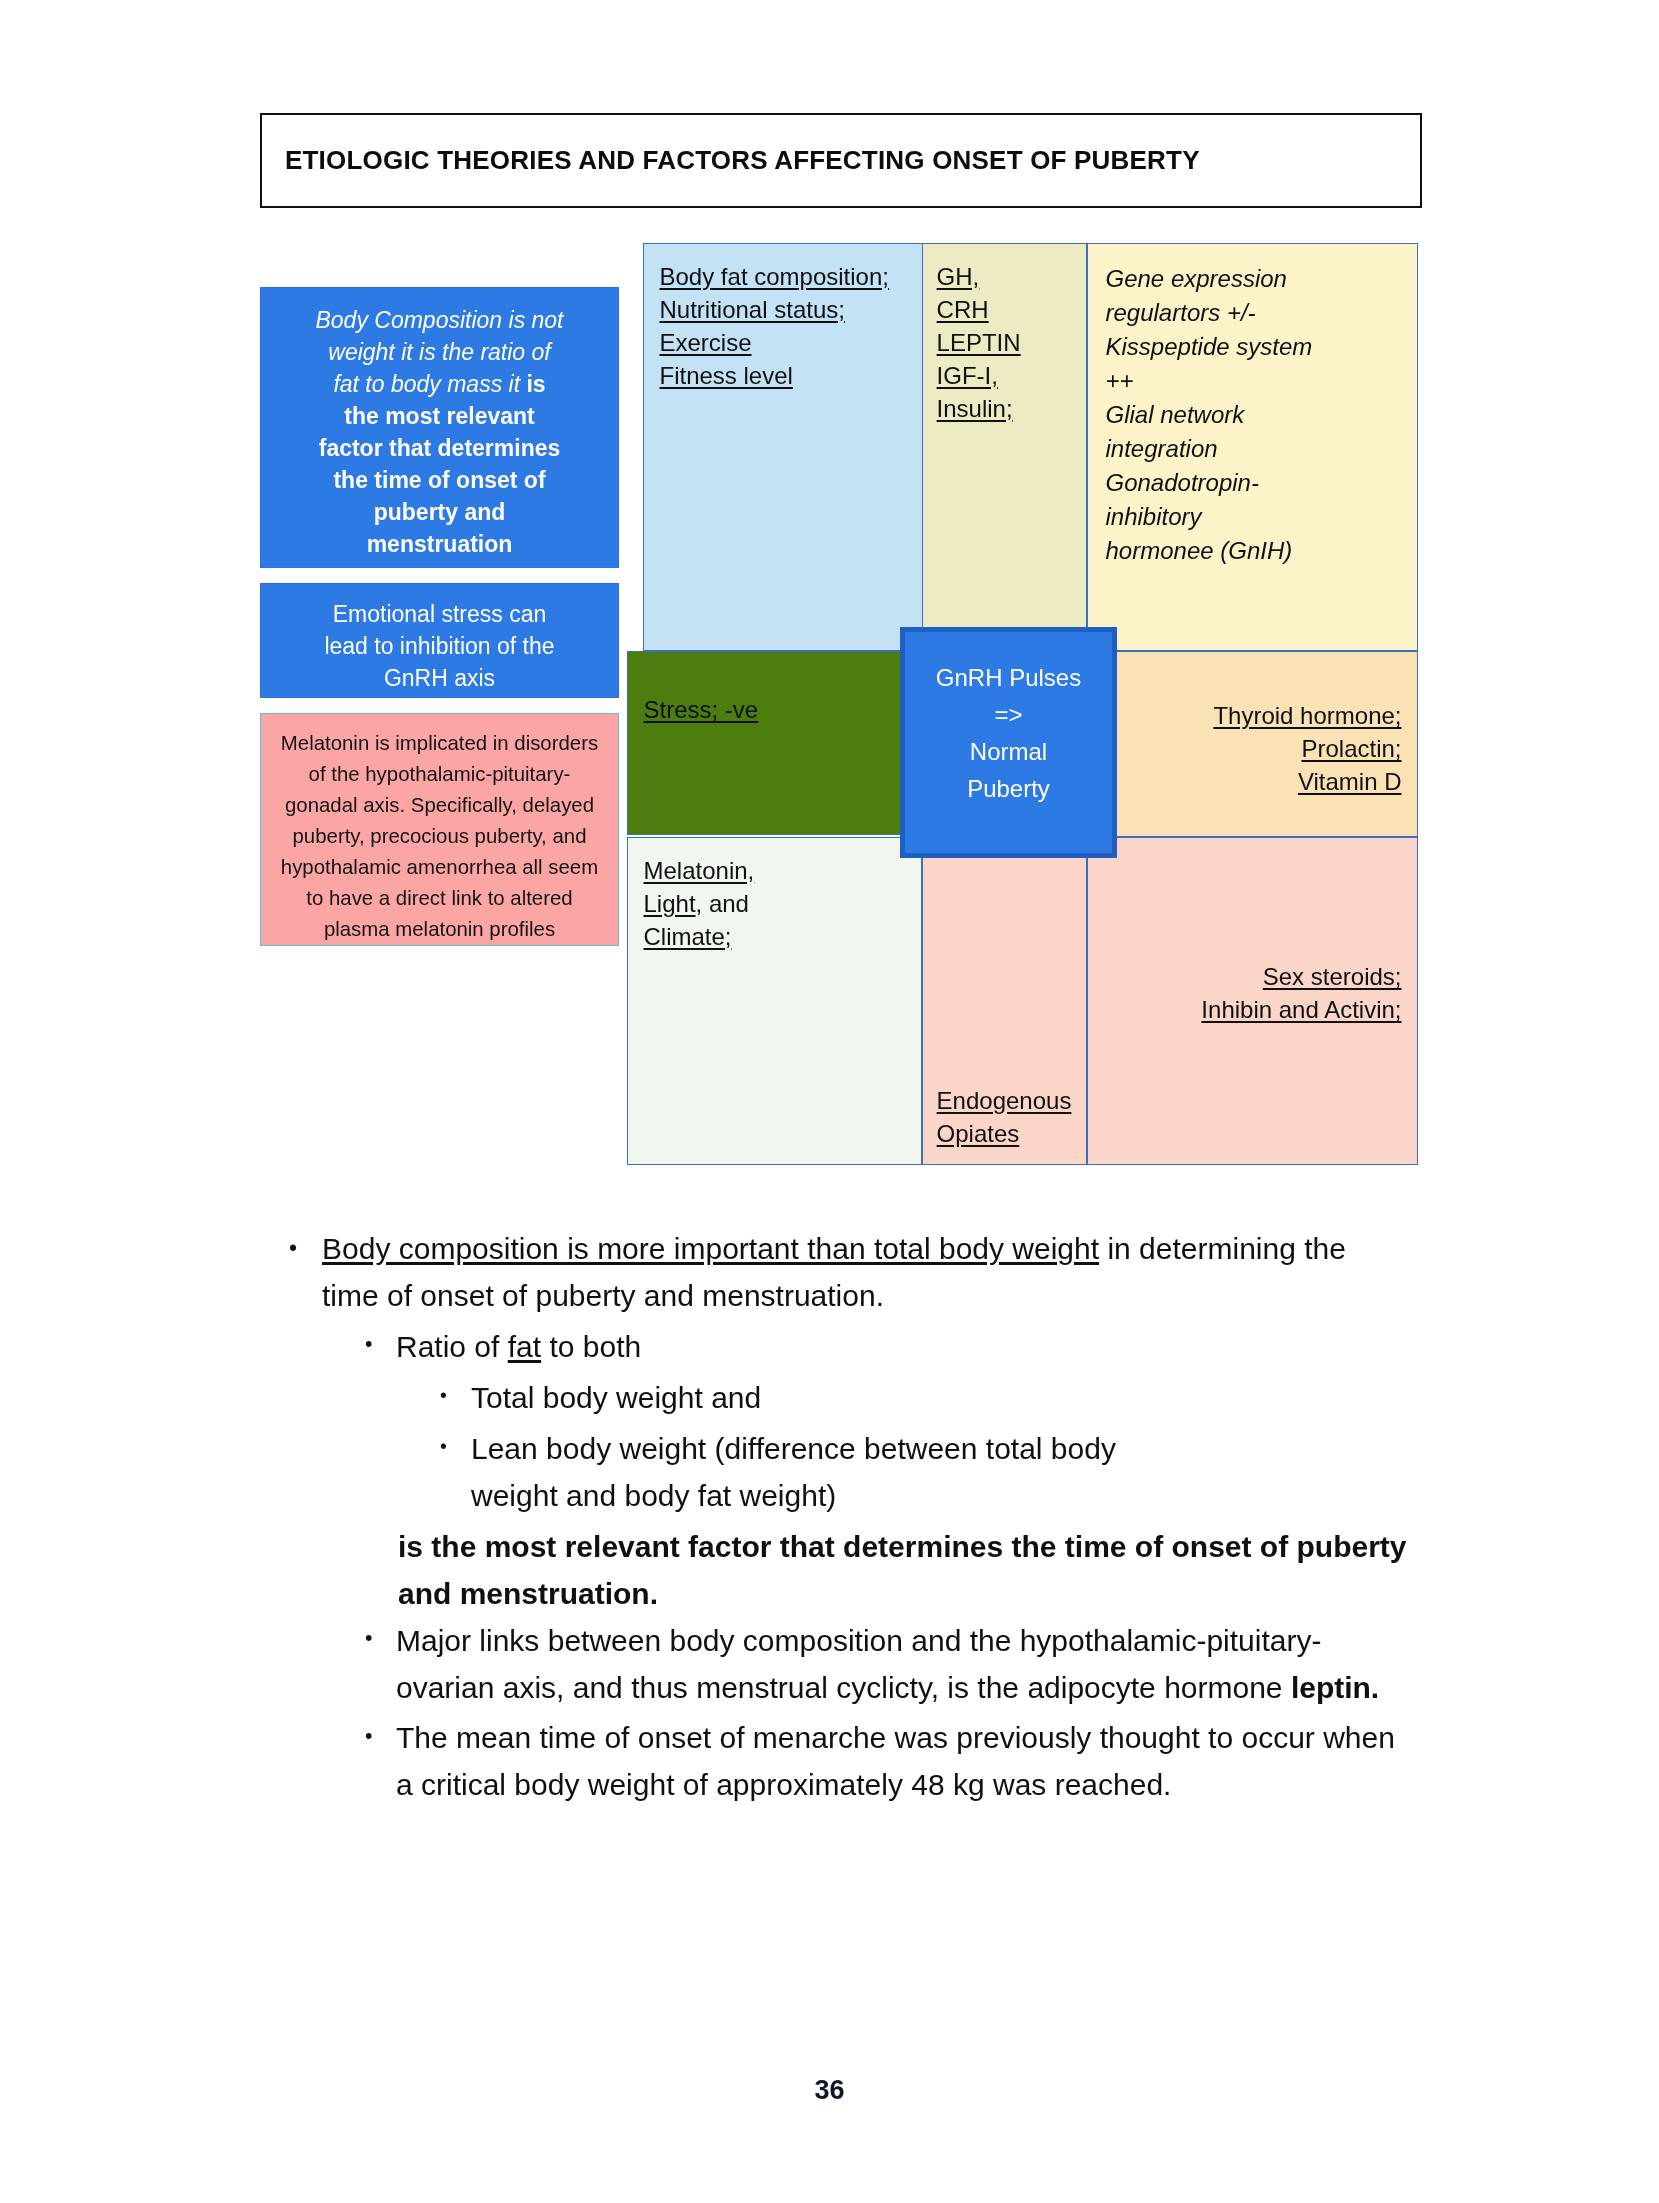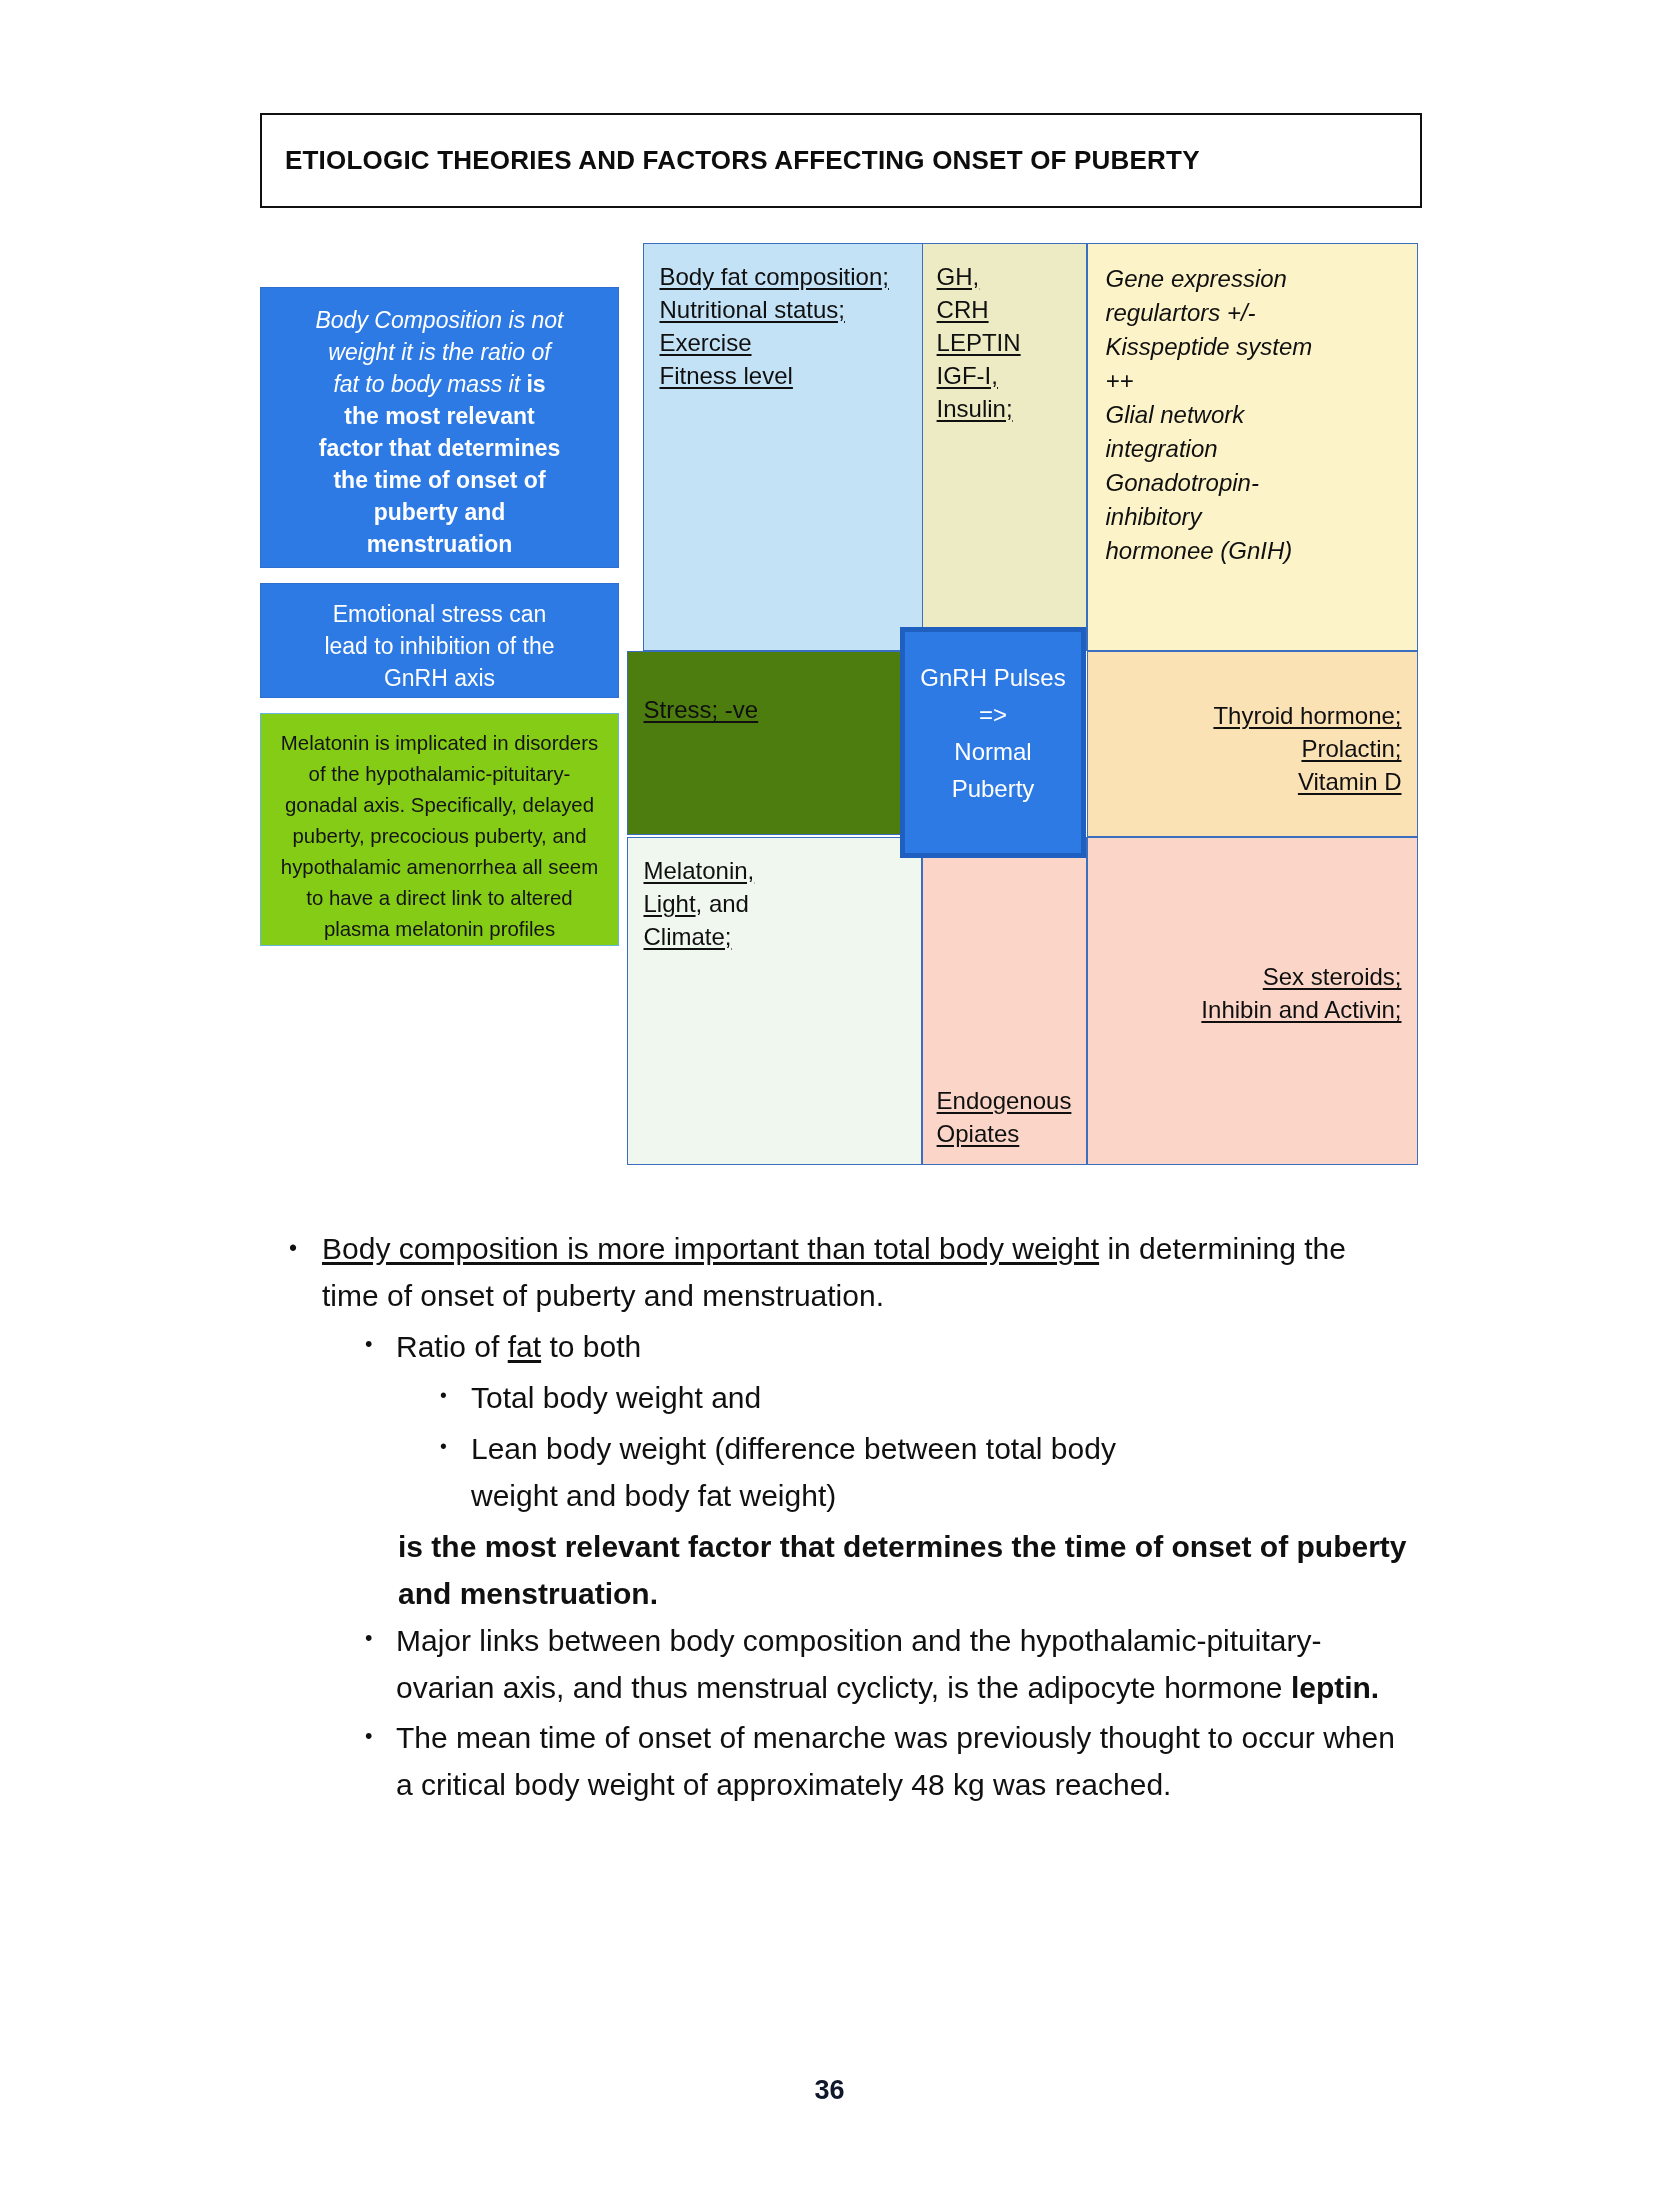--- a/index.html
+++ b/index.html
@@ -24,21 +24,21 @@
 
   
   .diagram{position:absolute;left:260px;top:243px;width:1158px;height:922px;}
 
   
   .callout{position:absolute;box-sizing:border-box;text-align:center;}
   .callout-blue{
     background:#2d7ae5;border:1.9px solid #2f6fd0;color:#ffffff;
   }
   .callout-lblue{
-    background:#84cc16;border:1.9px solid #62b9dd;color:#141414;
+    background:#fca5a5;border:1.9px solid #62b9dd;color:#141414;
   }
 
   #c-body{left:0px;top:44px;width:359px;height:281px;padding:15.5px 13.6px 0 13.6px;}
   #c-body .ln{font-size:23px;line-height:32px;}
   #c-body .it{font-style:italic;}
   #c-body .bd{font-weight:bold;}
 
   #c-stress{left:0px;top:340px;width:359px;height:115px;padding:13.6px 13.6px 0 13.6px;}
   #c-stress .ln{font-size:23px;line-height:32px;}
 
@@ -67,21 +67,21 @@
     background:#eff7ee;padding:15.5px 9.7px 0 15.5px;}
   #g-opi{left:662px;top:594px;width:165px;height:328px;
     background:#fbd5c8;padding:0 7.8px 0 13.6px;}
   #g-opi .txt{position:absolute;left:13.6px;bottom:13.6px;}
   #g-sex{left:827px;top:594px;width:331px;height:328px;
     background:#fbd5c8;padding:0 15.5px 0 13.6px;text-align:right;}
   #g-sex .txt{position:absolute;right:15.5px;top:122px;}
 
   
   #g-gnrh{
-    position:absolute;left:640px;top:384px;width:186px;height:231px;
+    position:absolute;left:640px;top:384px;width:217px;height:231px;
     background:#2d7ae5;border:5.8px solid #1f5fbf;box-sizing:border-box;
     color:#fff;text-align:center;padding-top:27px;z-index:5;
   }
   #g-gnrh .ln{font-size:24px;line-height:37px;}
 
   
   .body-copy{position:absolute;left:260px;top:1225px;width:1164px;}
   .bl{position:relative;display:flex;align-items:flex-start;}
   .bullet{flex:0 0 auto;line-height:1;}
   .bl-text{font-size:30px;line-height:47px;}

